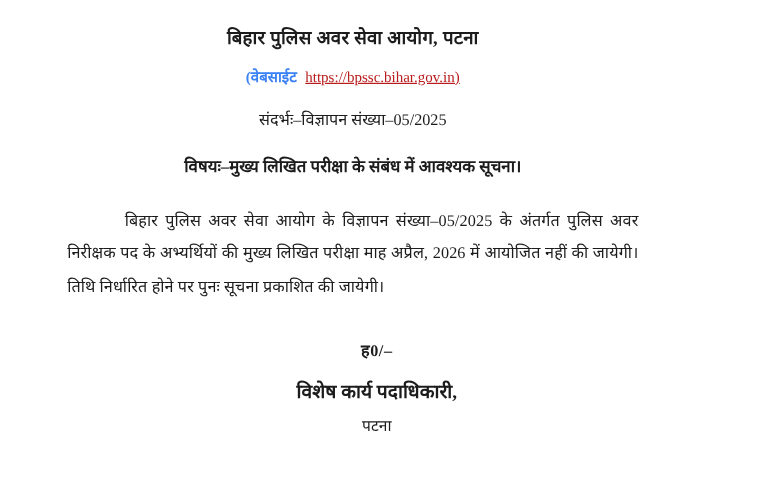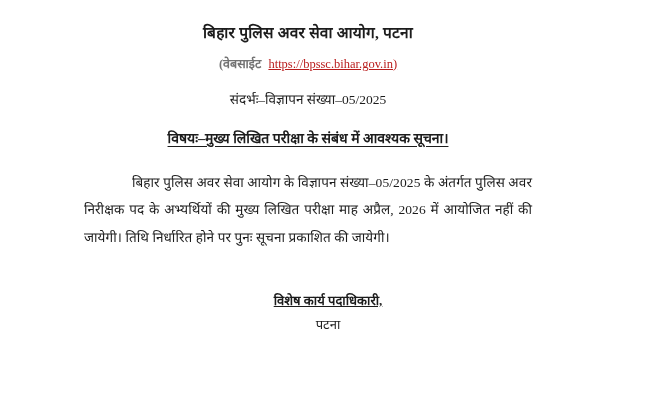--- a/index.html
+++ b/index.html
@@ -12,21 +12,21 @@
     background: #ffffff;
     font-family: "Liberation Serif", serif;
     color: #1c1c1c;
     overflow: hidden;
   }
   .page {
     position: relative;
     width: 588px;
     height: 414px;
     box-sizing: border-box;
-    padding: 18px 56px 10px 84px;
+    padding: 18px 56px 10px 56px;
   }
   .center { text-align: center; }
 
   .org-name {
     font-size: 15.5px;
     font-weight: 700;
     letter-spacing: 0.2px;
     margin-top: 6px;
     line-height: 1.2;
   }
@@ -35,42 +35,41 @@
     font-weight: 700;
     margin-top: 9px;
     letter-spacing: 0.3px;
   }
   .website-line {
     font-size: 12.5px;
     font-weight: 700;
     margin-top: 12px;
   }
   .website-label {
-    color: #737373;
+    color: #3b82f6;
   }
   .website-url {
     color: #b91c1c;
     text-decoration: underline;
     font-family: "Liberation Serif", serif;
     font-weight: 400;
     font-size: 12.5px;
     margin-left: 4px;
   }
   .ref-line {
     font-size: 13.5px;
     font-weight: 400;
     margin-top: 18px;
   }
   .subject-line {
     font-size: 14px;
     font-weight: 700;
     margin-top: 20px;
   }
   .subject-underline {
-    text-decoration: underline;
     text-underline-offset: 3px;
     margin-top: 18px;
   }
 
   .body-para {
     font-size: 13.5px;
     line-height: 2.05;
     text-align: justify;
     text-justify: inter-word;
     margin-top: 22px;
@@ -87,23 +86,22 @@
     font-size: 13px;
     line-height: 1.75;
   }
   .sign-mark {
     font-weight: 700;
     font-size: 13.5px;
     letter-spacing: 0.5px;
   }
   .sign-desig {
     font-weight: 700;
-    font-size: 13px;
+    font-size: 16px;
     margin-top: 10px;
-    text-decoration: underline;
   }
   .sign-org {
     font-weight: 400;
     font-size: 13px;
     margin-top: 8px;
   }
   .sign-city {
     font-weight: 400;
     font-size: 13px;
     margin-top: 2px;
@@ -133,18 +131,19 @@
   <div class="center subject-line">
     <span class="subject-underline">विषयः–मुख्य लिखित परीक्षा के संबंध में आवश्यक सूचना।</span>
   </div>
 
   <div class="body-para">
     <span class="indent"></span><span>बिहार पुलिस अवर सेवा आयोग के विज्ञापन संख्या–05/2025 के अंतर्गत पुलिस अवर निरीक्षक पद के अभ्यर्थियों की मुख्य लिखित परीक्षा माह अप्रैल, 2026 में आयोजित नहीं की जायेगी। तिथि निर्धारित होने पर पुनः सूचना प्रकाशित की जायेगी।</span>
   </div>
 
   <div class="sign-block">
     <div class="sign-inner">
+      <div class="sign-mark">ह0/–</div>
       <div class="sign-desig">विशेष कार्य पदाधिकारी,</div>
       <div class="sign-city">पटना</div>
     </div>
   </div>
 
 </div>
 
 </body></html>

